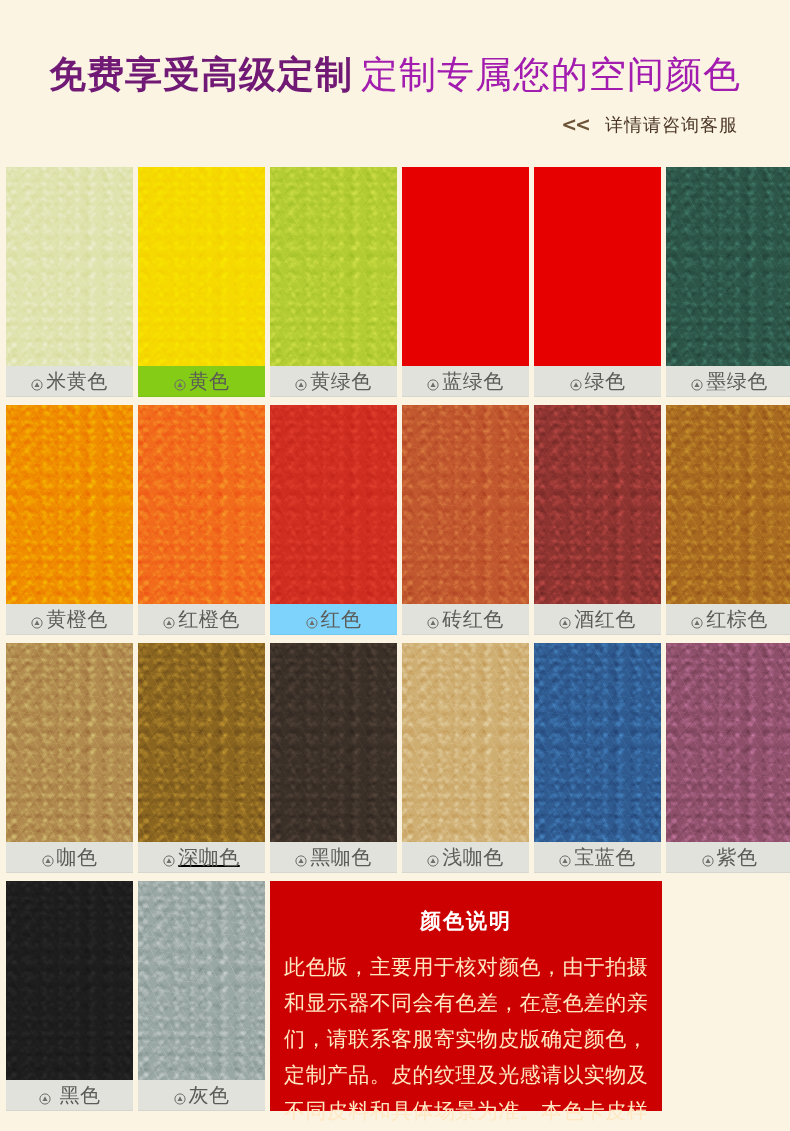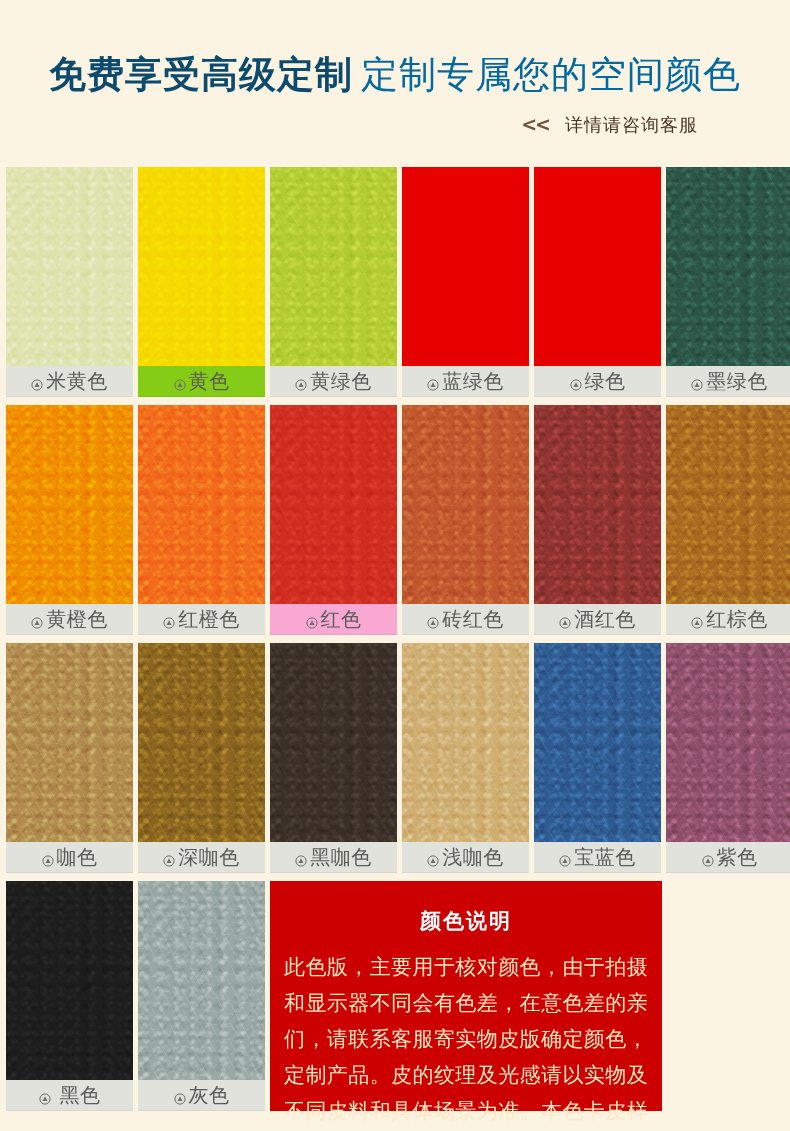--- a/index.html
+++ b/index.html
@@ -36,21 +36,21 @@
   }
   .title-light {
     font-size: 37px;
     font-weight: normal;
     color: #8b7157;
     letter-spacing: 1px;
     margin-left: 8px;
   }
   .subtitle-line {
     text-align: right;
-    padding-right: 92px;
+    padding-right: 52px;
     margin-top: 22px;
     line-height: 1;
     white-space: nowrap;
   }
   .sub-arrows {
     font-size: 19px;
     color: #6d5438;
     font-weight: bold;
     letter-spacing: -2px;
     margin-right: 16px;
@@ -169,21 +169,21 @@
   .bottom-filler {
     height: 24px;
     background: #fbf4e2;
   }
 </style>
 </head>
 <body style="background: rgb(251, 244, 226);">
 
 <div class="header" style="background: rgb(251, 244, 226);">
   <div class="title-line">
-    <span class="title-bold" style="color: #0c4a6e;">免费享受高级定制</span><span class="title-light" style="color: #0369a1;">定制专属您的空间颜色</span>
+    <span class="title-bold" style="color: #701a75;">免费享受高级定制</span><span class="title-light" style="color: #a21caf;">定制专属您的空间颜色</span>
   </div>
   <div class="subtitle-line">
     <span class="sub-arrows">&lt;&lt;</span><span class="sub-text">详情请咨询客服</span>
   </div>
 </div>
 
 <div class="grid" id="swatch-grid">
     <div class="row">
       <div class="cell">
         <div class="swatch grain" style="background: rgb(223, 227, 174);"></div>
@@ -262,21 +262,21 @@
         <div class="label" style="background: rgb(226, 226, 221);">
           <span class="label-icon"><svg viewBox="0 0 12 12" width="12" height="12">
               <circle cx="6" cy="6" r="5.1" fill="none" stroke="#6e6e6a" stroke-width="1"></circle>
               <path d="M6 3.3 L8.5 8 L3.5 8 Z" fill="#6e6e6a"></path>
             </svg></span>
           <span class="label-text">红橙色</span>
         </div>
       </div>
       <div class="cell">
         <div class="swatch grain" style="background: rgb(207, 45, 32);"></div>
-        <div class="label" style="background: #f9a8d4;">
+        <div class="label" style="background: #7dd3fc;">
           <span class="label-icon"><svg viewBox="0 0 12 12" width="12" height="12">
               <circle cx="6" cy="6" r="5.1" fill="none" stroke="#6e6e6a" stroke-width="1"></circle>
               <path d="M6 3.3 L8.5 8 L3.5 8 Z" fill="#6e6e6a"></path>
             </svg></span>
           <span class="label-text">红色</span>
         </div>
       </div>
       <div class="cell">
         <div class="swatch grain" style="background: rgb(192, 87, 46);"></div>
         <div class="label" style="background: rgb(226, 226, 221);">
@@ -314,21 +314,21 @@
         <div class="label" style="background: rgb(226, 226, 221);">
           <span class="label-icon"><svg viewBox="0 0 12 12" width="12" height="12">
               <circle cx="6" cy="6" r="5.1" fill="none" stroke="#6e6e6a" stroke-width="1"></circle>
               <path d="M6 3.3 L8.5 8 L3.5 8 Z" fill="#6e6e6a"></path>
             </svg></span>
           <span class="label-text">咖色</span>
         </div>
       </div>
       <div class="cell">
         <div class="swatch grain" style="background: rgb(138, 101, 32);"></div>
-        <div class="label" style="background: rgb(226, 226, 221);">
+        <div class="label" style="background: rgb(226, 226, 221); text-decoration: underline;">
           <span class="label-icon"><svg viewBox="0 0 12 12" width="12" height="12">
               <circle cx="6" cy="6" r="5.1" fill="none" stroke="#6e6e6a" stroke-width="1"></circle>
               <path d="M6 3.3 L8.5 8 L3.5 8 Z" fill="#6e6e6a"></path>
             </svg></span>
           <span class="label-text">深咖色</span>
         </div>
       </div>
       <div class="cell">
         <div class="swatch grain" style="background: rgb(59, 48, 40);"></div>
         <div class="label" style="background: rgb(226, 226, 221);">

